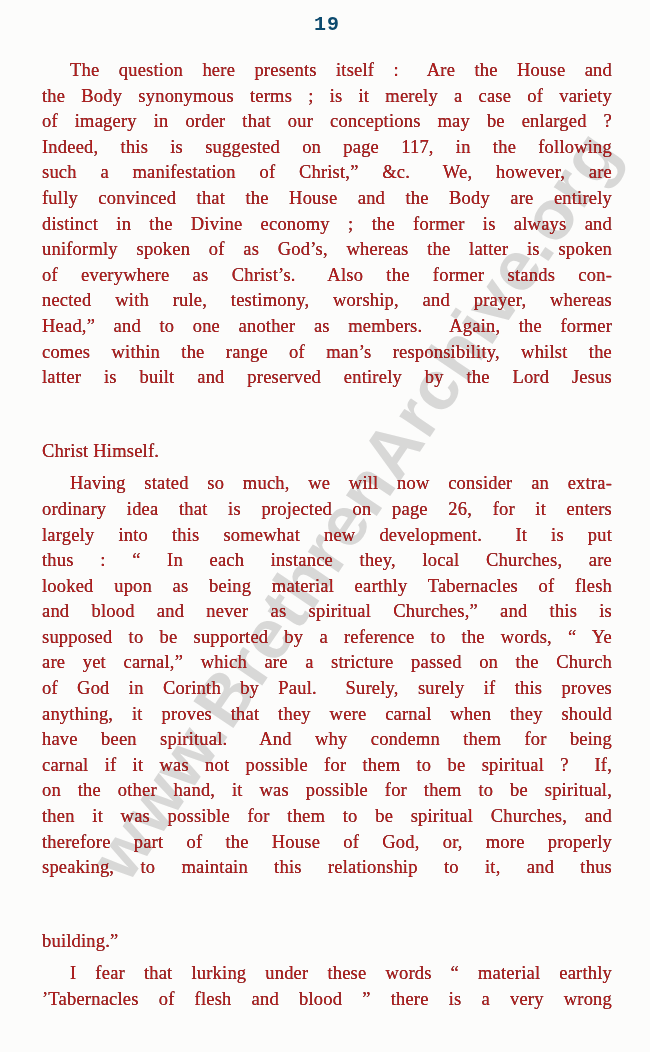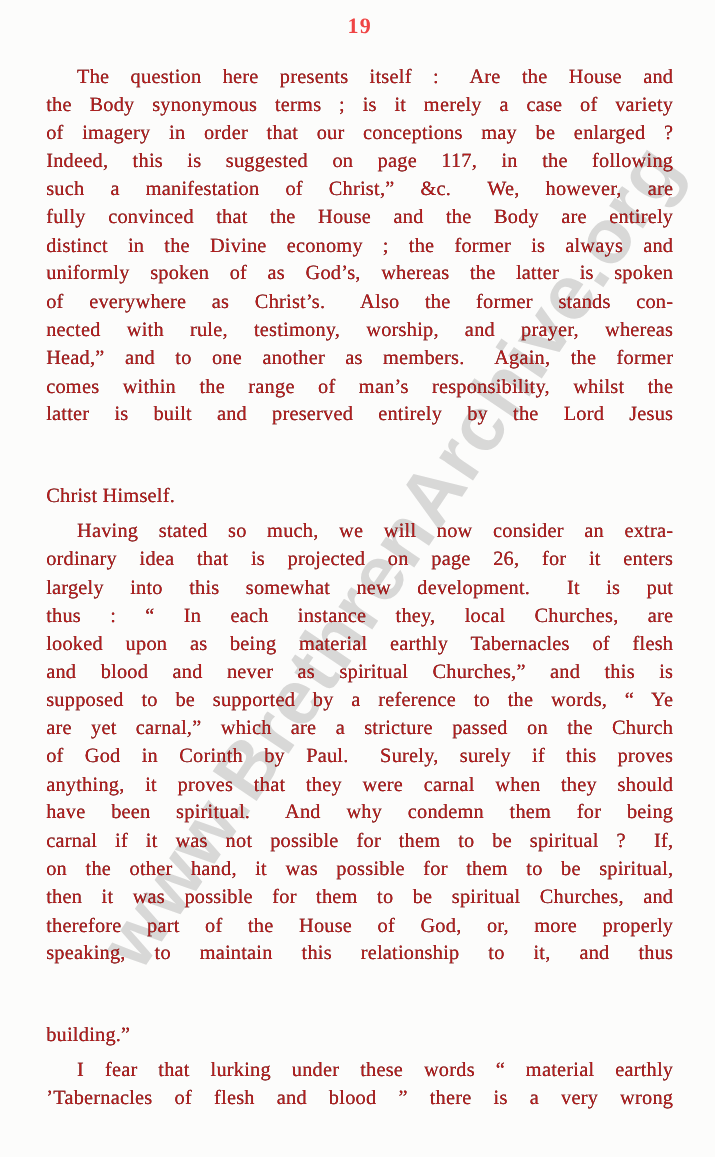--- a/index.html
+++ b/index.html
@@ -26,23 +26,24 @@
     white-space: nowrap;
     z-index: 0;
     user-select: none;
   }
   .pagenum {
     position: absolute;
     top: 13px; left: 42px; width: 570px;
     text-align: center;
     font-size: 20px;
     font-weight: 700;
-    color: #ef4444;
+    color: #0c4a6e;
     z-index: 1;
     letter-spacing: 1px;
+    font-family: Liberation Mono, monospace;
   }
   .text-block {
     position: absolute;
     left: 42px; top: 58px; width: 570px;
     z-index: 1;
     color: #b91c1c;
   }
   .para { margin: 0; }
   .para + .para { margin-top: 7px; }
   .line {

